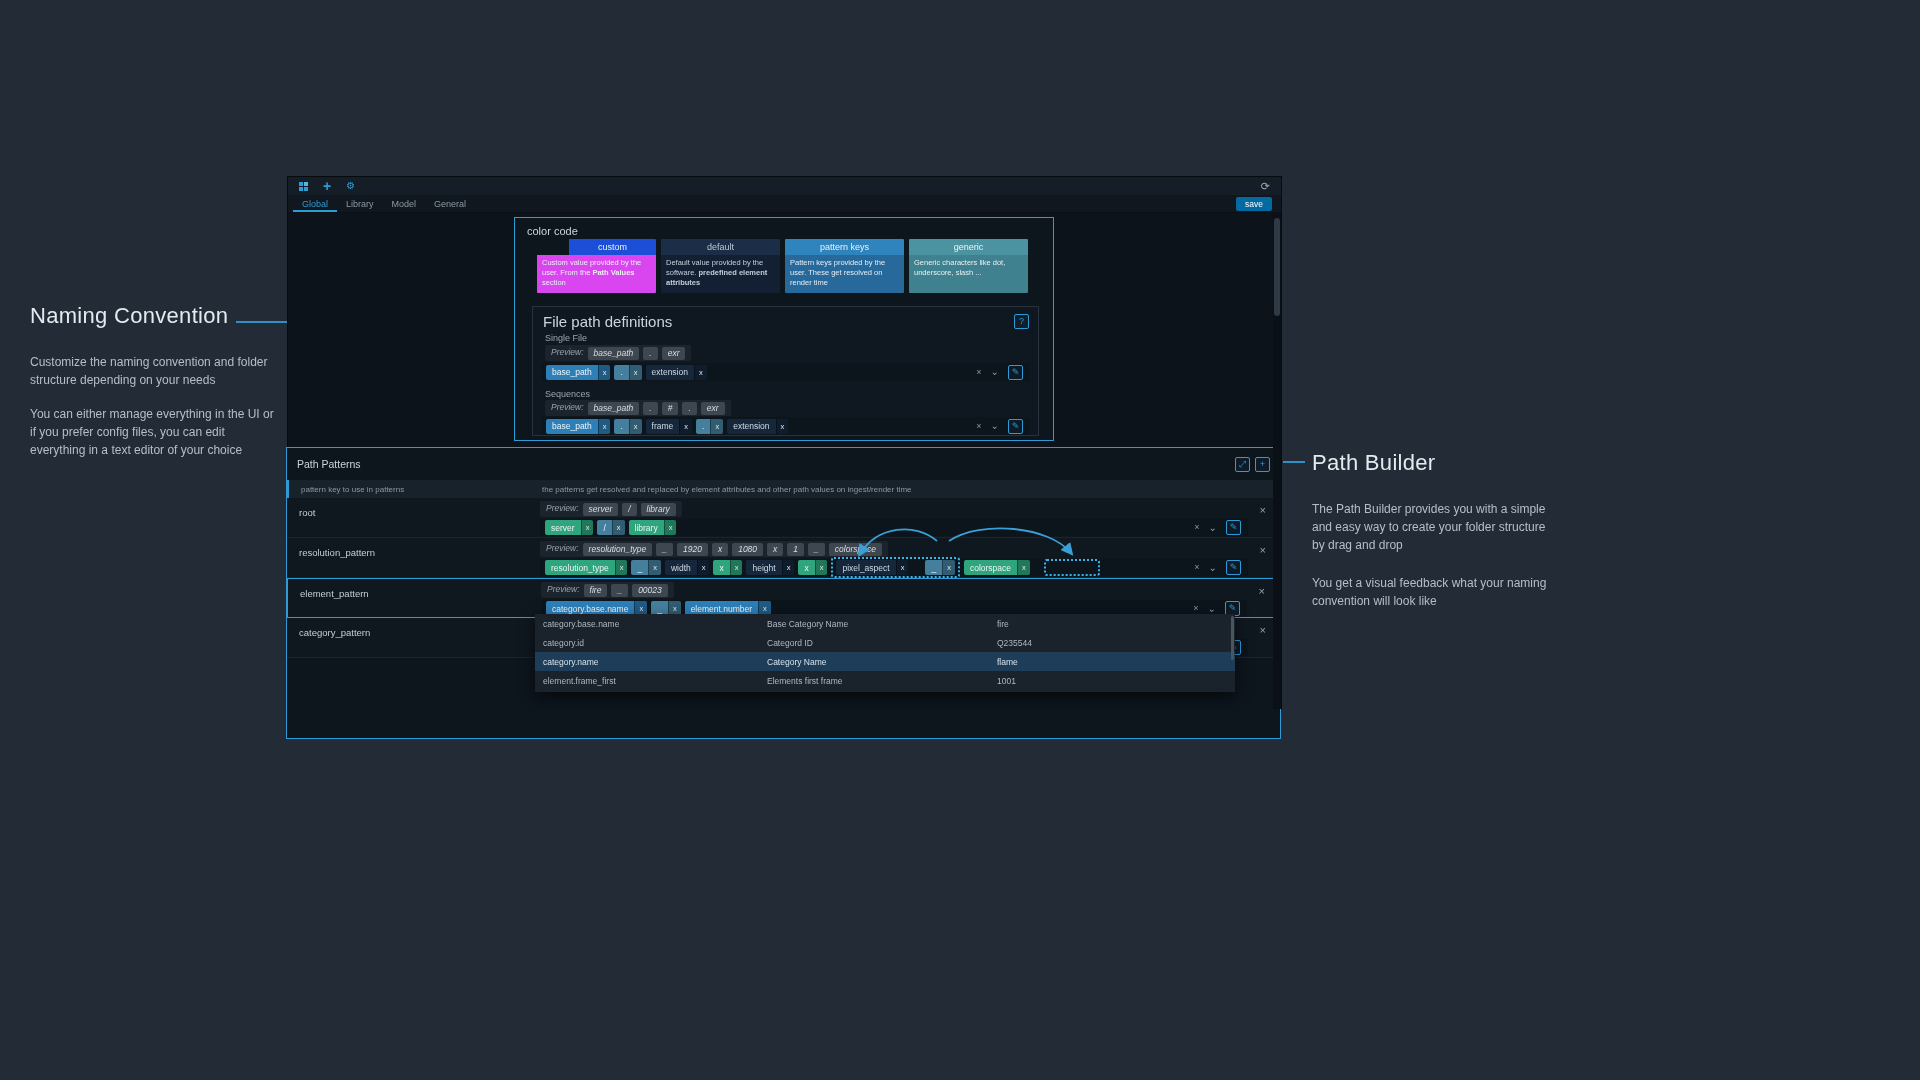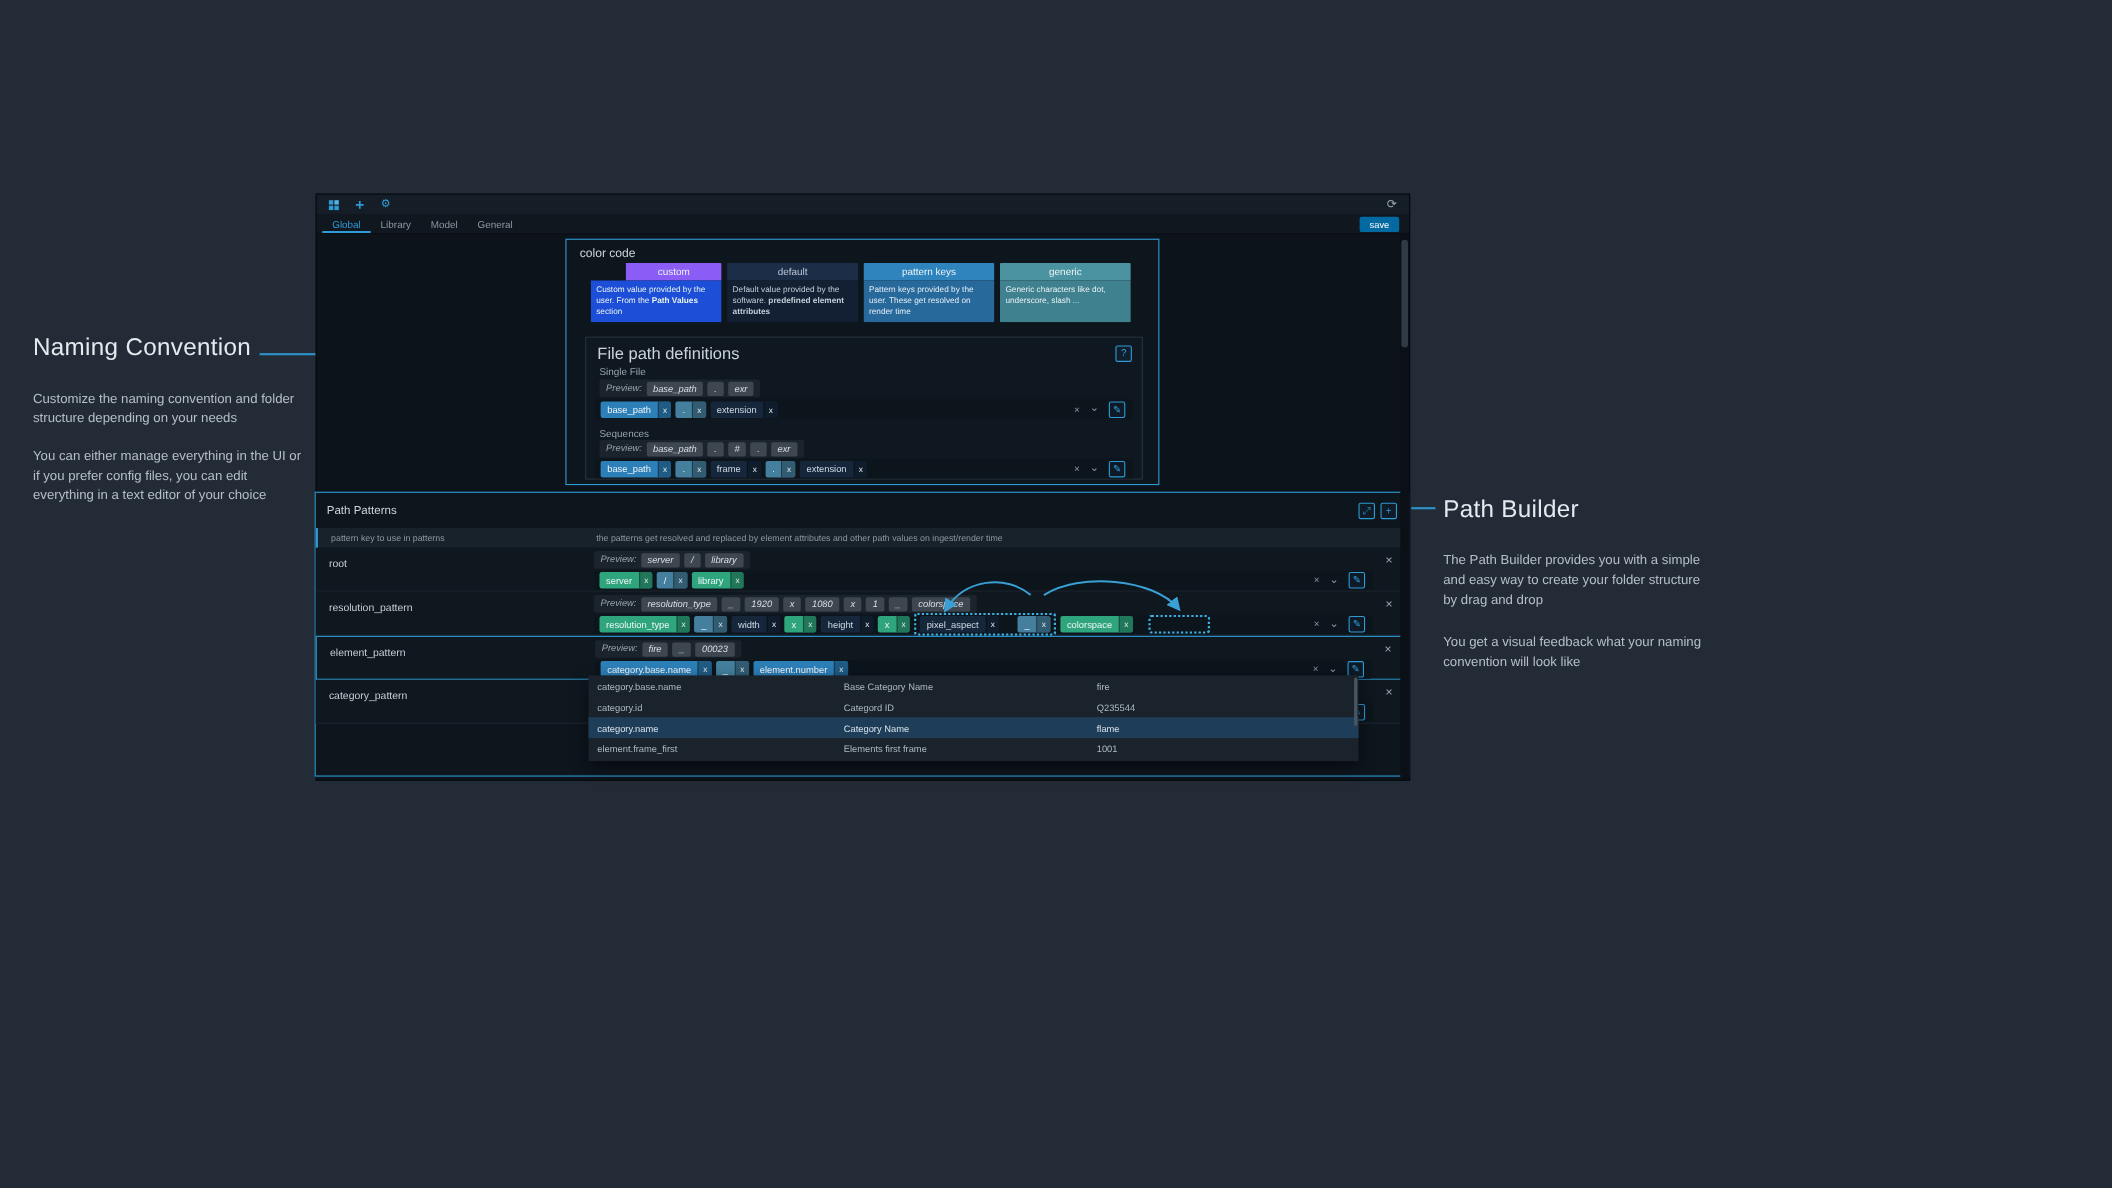--- a/index.html
+++ b/index.html
@@ -30,22 +30,22 @@
   .save-btn { margin-left:auto; align-self:center; margin-right:4px; background:#0369a1; color:#fff; border:none; font-size:8.5px; padding:2px 9px; border-radius:2px; cursor:pointer; font-family:inherit; }
 
   .panel { position:absolute; border:1px solid #2e9bd6; background:#0d151d; }
   .panel-title { font-size:11px; color:#ccd4db; padding:7px 12px; }
 
   
   .cards { position:absolute; left:22px; top:21px; display:flex; gap:5px; }
   .card { width:119px; height:54px; overflow:hidden; display:flex; flex-direction:column; border-radius:1px; }
   .card-h { height:16px; display:flex; align-items:center; justify-content:center; font-size:9px; }
   .card-b { flex:1; padding:3px 5px; font-size:7.5px; line-height:1.35; }
-  .c-custom  .card-h { background:#8b5cf6; color:#eaf6f0;margin-left:32px; }
-  .c-custom  .card-b { background:#1d4ed8; color:#e8f3ee; }
+  .c-custom  .card-h { background:#1d4ed8; color:#eaf6f0;margin-left:32px; }
+  .c-custom  .card-b { background:#d946ef; color:#e8f3ee; }
   .c-default .card-h { background:#1b2d47; color:#bcc8d4; }
   .c-default .card-b { background:#131f33; color:#c4cedb; }
   .c-pattern .card-h { background:#2f84bd; color:#e9f3fa; }
   .c-pattern .card-b { background:#27699b; color:#e4eef6; }
   .c-generic .card-h { background:#4b93a0; color:#eef6f7; }
   .c-generic .card-b { background:#3f818f; color:#e7f1f2; }
 
   
   .fpd { position:absolute; left:17px; top:88px; width:507px; height:130px; border:1px solid #27323c; background:#0f1821; }
   .fpd-title { font-size:15px; color:#ccd4db; padding:6px 10px; }
@@ -227,21 +227,21 @@
             </span>
           <span class="tf-ctrls">
             <span class="ctrl">×</span>
             <span class="ctrl chev">⌄</span>
             <span class="btn-sq">✎</span>
           </span>
         </div>
       </div>
     </div>
 
-    <div class="panel" style="left:-2px; top:270px; width:995px; height:259px;">
+    <div class="panel" style="left:-2px; top:270px; width:995px; height:292px;">
       <div class="pp-titlebar">
         <span class="pp-title">Path Patterns</span>
         <span class="spacer"></span>
         <span class="btn-sq">⤢</span>
         <span class="btn-sq">+</span>
       </div>
 
       <div class="pp-header">
         <span class="h-key">pattern key to use in patterns</span>
         <span class="h-desc">the patterns get resolved and replaced by element attributes and other path values on ingest/render time</span>

